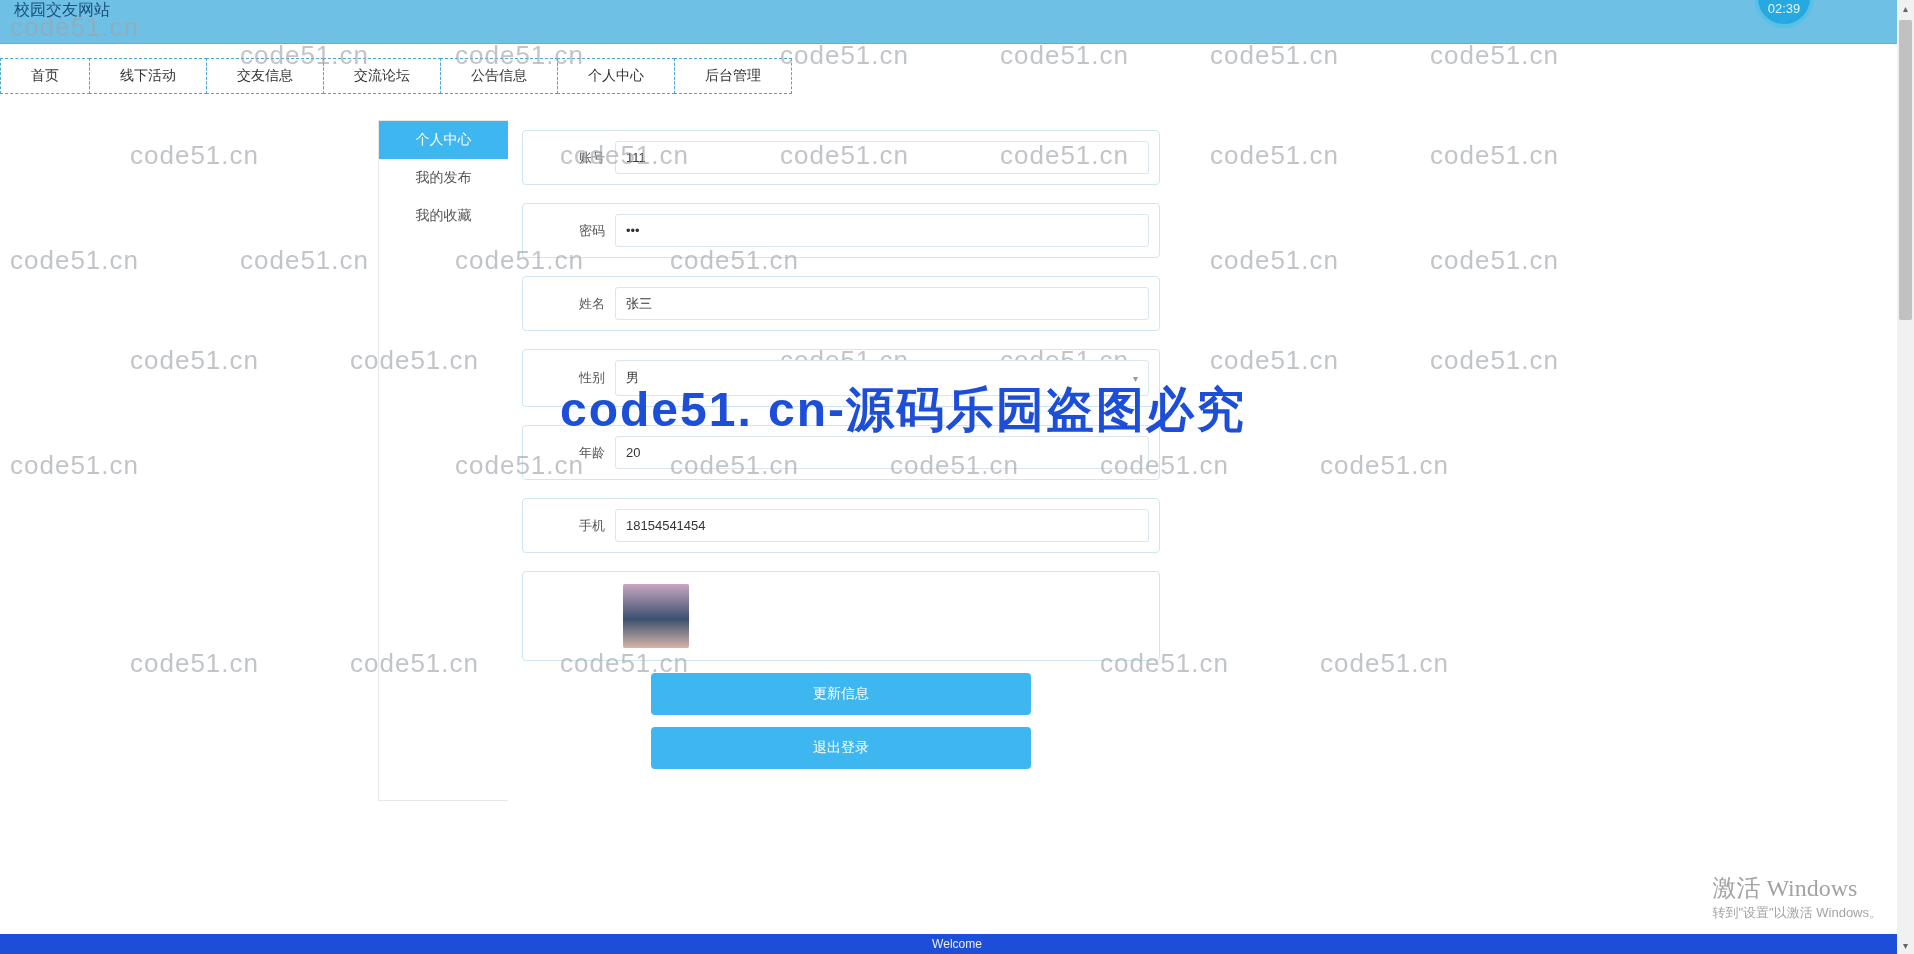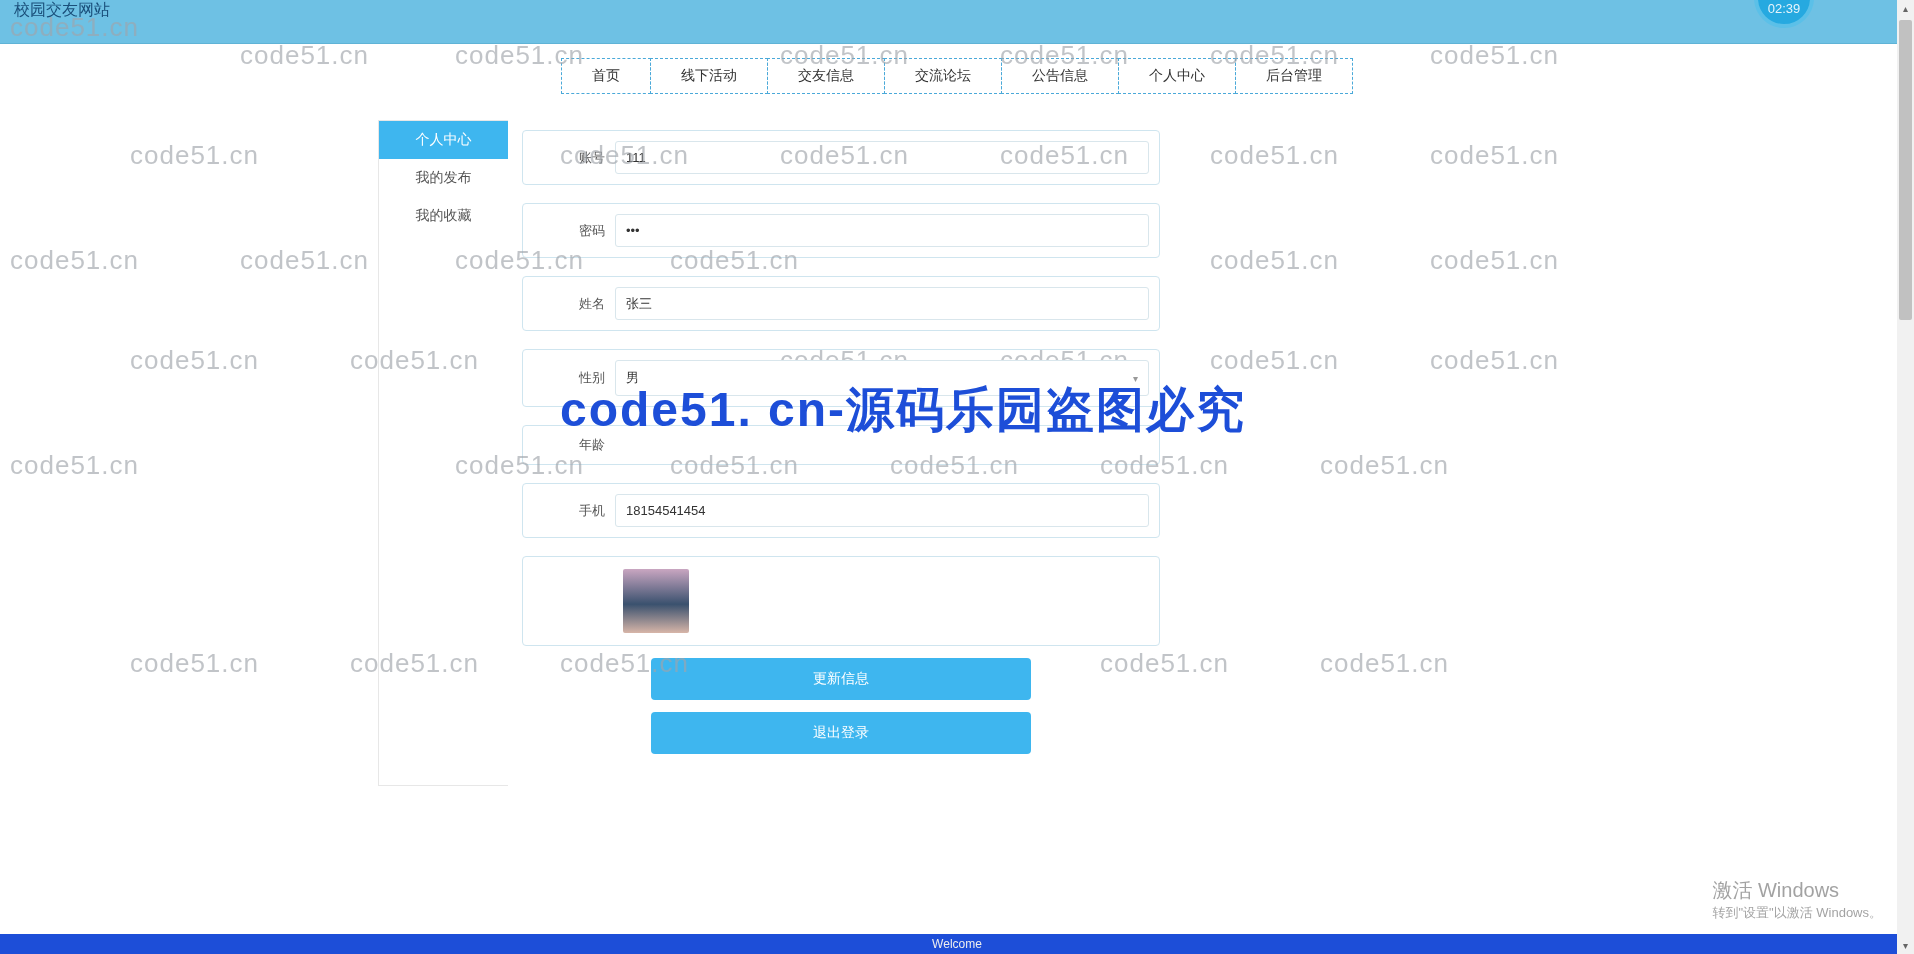--- a/index.html
+++ b/index.html
@@ -76,21 +76,20 @@
   font-size: 13px;
   display: flex;
   align-items: flex-end;
   justify-content: center;
   padding-bottom: 8px;
 }
 
 
 .navrow {
   display: flex;
-  justify-content: center;
   padding: 14px 0 30px 0;
   gap: 0;
 }
 .navitem {
   border: 1px dashed #4aa9d9;
   padding: 8px 30px;
   font-size: 14px;
   color: #333;
   cursor: pointer;
   margin-left: -1px;
@@ -214,21 +213,21 @@
   text-align: center;
 }
 
 
 .win-activate {
   position: absolute;
   right: 32px; bottom: 32px;
   text-align: left;
   color: rgba(100,100,100,0.6);
 }
-.win-activate .line1 { font-size: 20px; }
+.win-activate .line1 { font-size: 24px; font-family: Liberation Serif, serif; }
 .win-activate .line2 { font-size: 13px; }
 
 
 .footer {
   position: absolute;
   left: 0; bottom: 0;
   width: 100%;
   background: #1d4ed8;
   color: #eee;
   text-align: center;
@@ -328,20 +327,21 @@
     <div class="field">
       <div class="field-label">性别</div>
       <div class="field-select">
         <span>男</span>
         <span class="select-caret">▾</span>
       </div>
     </div>
 
     <div class="field">
       <div class="field-label">年龄</div>
+      <input class="field-input" value="20" style="">
     </div>
 
     <div class="field">
       <div class="field-label">手机</div>
       <input class="field-input" value="18154541454" style="">
     </div>
 
     <div class="imgbox">
       <div class="avatar"></div>
     </div>

